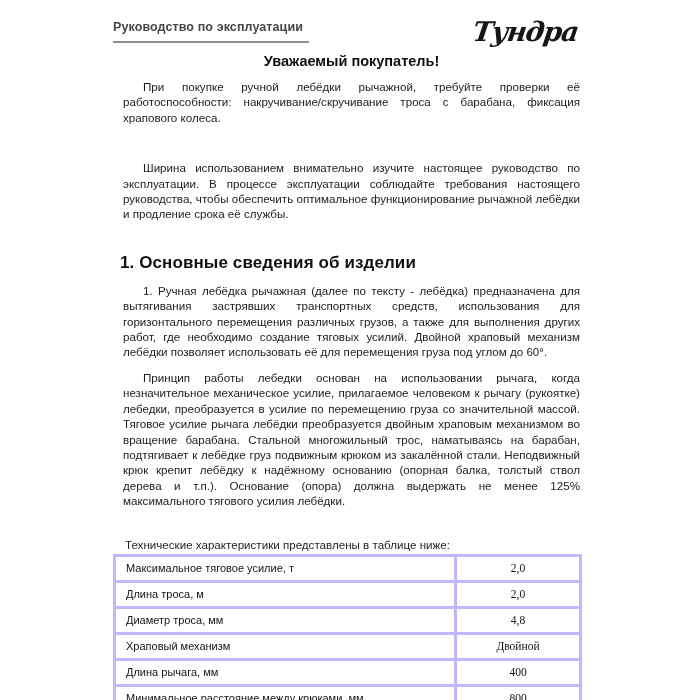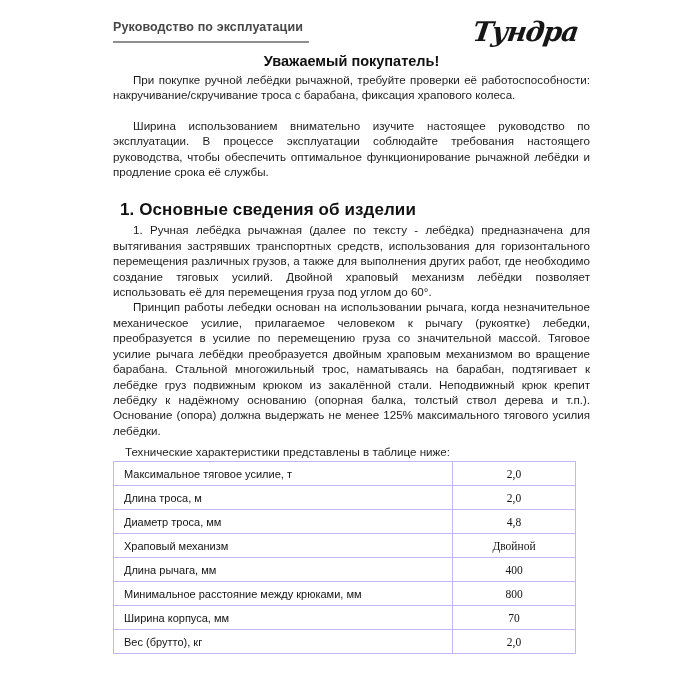--- a/index.html
+++ b/index.html
@@ -37,40 +37,40 @@
     line-height:1;
   }
   
   .greeting{
     text-align:center;font-size:14.5px;font-weight:bold;color:#111;
     margin:8px 0 3px 0;
   }
   
   .para{
     font-size:11.6px;line-height:15.4px;text-align:justify;
-    text-indent:20px;margin:0;color:#1c1c1c;
+    text-indent:20px;margin:10px;color:#1c1c1c;
   }
   .para + .para{margin-top:0;}
   .gap{height:15px;}
   .gap-sm{height:6px;}
   
   .section-heading{
     font-size:17px;font-weight:bold;color:#111;
     margin:0 0 2px 7px;letter-spacing:.1px;
   }
   .table-intro{
-    font-size:11.6px;line-height:15px;margin:0 0 2px 0;text-indent:12px;
+    font-size:11.6px;line-height:15px;margin:12px 0 2px 0;text-indent:12px;
   }
   
   table.spec{
     border-collapse:collapse;width:450px;table-layout:fixed;
     margin-top:1px;
   }
   table.spec td{
-    border:1px solid #c4b5fd;
+    border:3px solid #c4b5fd;
     height:23px;
     font-size:11px;
     padding:0 6px 0 10px;
     color:#141414;
   }
   table.spec td.spec-label{width:322px;}
   table.spec td.spec-value{
     width:118px;text-align:center;padding:0 2px;
     font-family:"Liberation Serif","DejaVu Serif",serif;
     font-size:11.5px;

